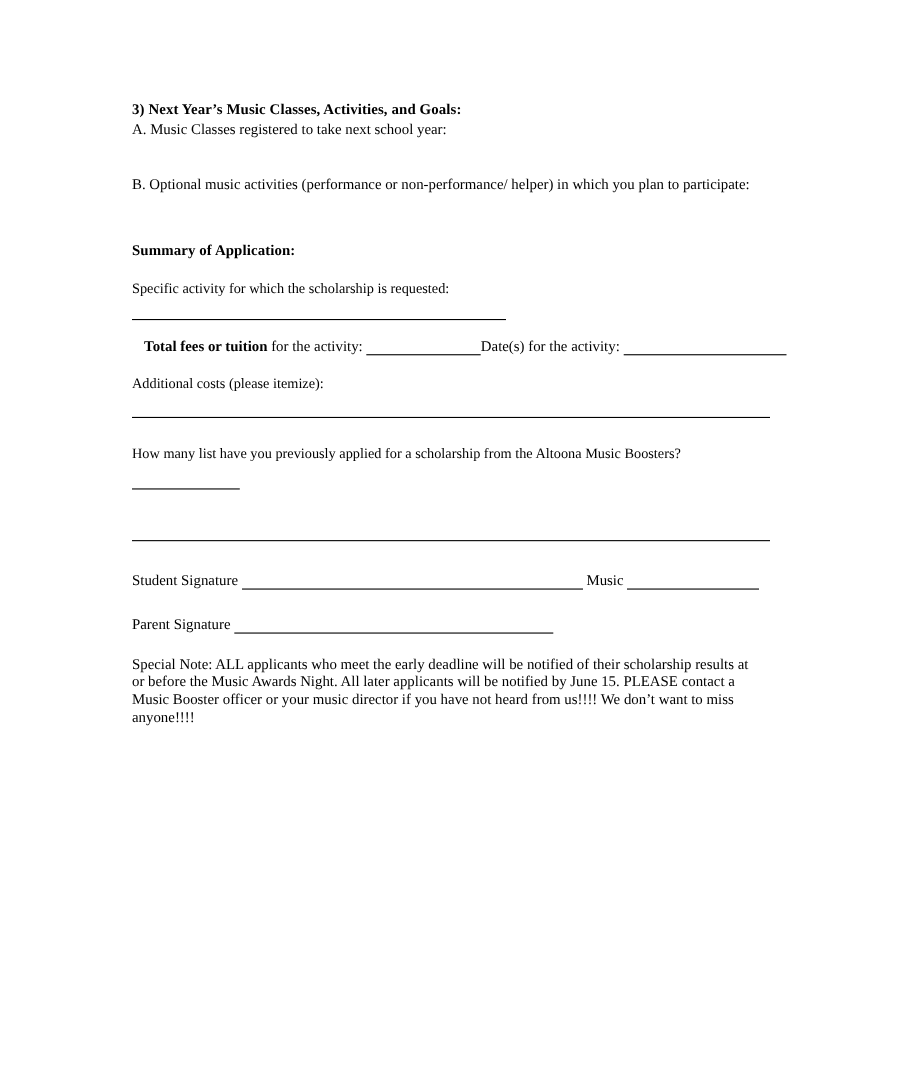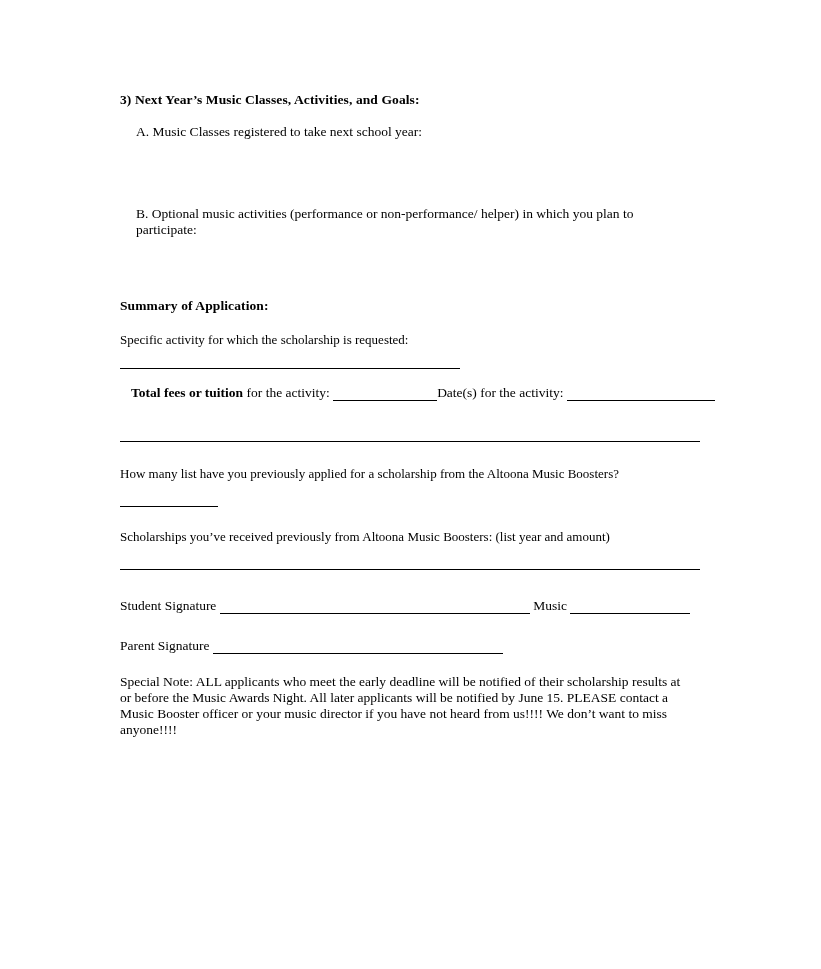--- a/index.html
+++ b/index.html
@@ -30,21 +30,21 @@
   }
   .bold { font-weight: bold; margin-left: 11px; }
   .sec-title {
     font-size: 13.5px;
     font-weight: bold;
     margin: 0 0 2px 0;
     letter-spacing: 0.1px;
   }
   .sub-a {
     font-size: 13.5px;
-    margin: 16px;
+    margin: 0;
   }
   .spacer-lg { height: 34px; }
   .para {
     font-size: 13px;
     margin: 0;
   }
   
   .rule {
     border-bottom: 1.3px solid #000;
     height: 0;
@@ -103,34 +103,34 @@
     <div style="height:16px"></div>
 
     <div class="row">
       <span class="bold">Total fees or tuition</span><span> for the activity:</span>
       <span class="inline-rule r-fees"></span><span>Date(s) for the activity:</span>
       <span class="inline-rule r-dates"></span>
     </div>
 
     <div style="height:18px"></div>
 
+    <div class="para">Additional costs (please itemize):</div>
 
     <div style="height:22px"></div>
     <div class="rule rule-full"></div>
 
     <div style="height:24px"></div>
 
     <div class="para">How many list have you previously applied for a scholarship from the Altoona Music Boosters?</div>
 
     <div style="height:24px"></div>
     <div class="rule rule-tiny"></div>
 
     <div style="height:22px"></div>
 
-    <div class="para">Scholarships you’ve received previously from Altoona Music Boosters: (list year and amount)</div>
 
     <div style="height:24px"></div>
     <div class="rule rule-full"></div>
 
     <div style="height:28px"></div>
 
     <div class="row">
       <span>Student Signature</span>
       <span class="inline-rule r-sig"></span>
       <span>Music</span>

